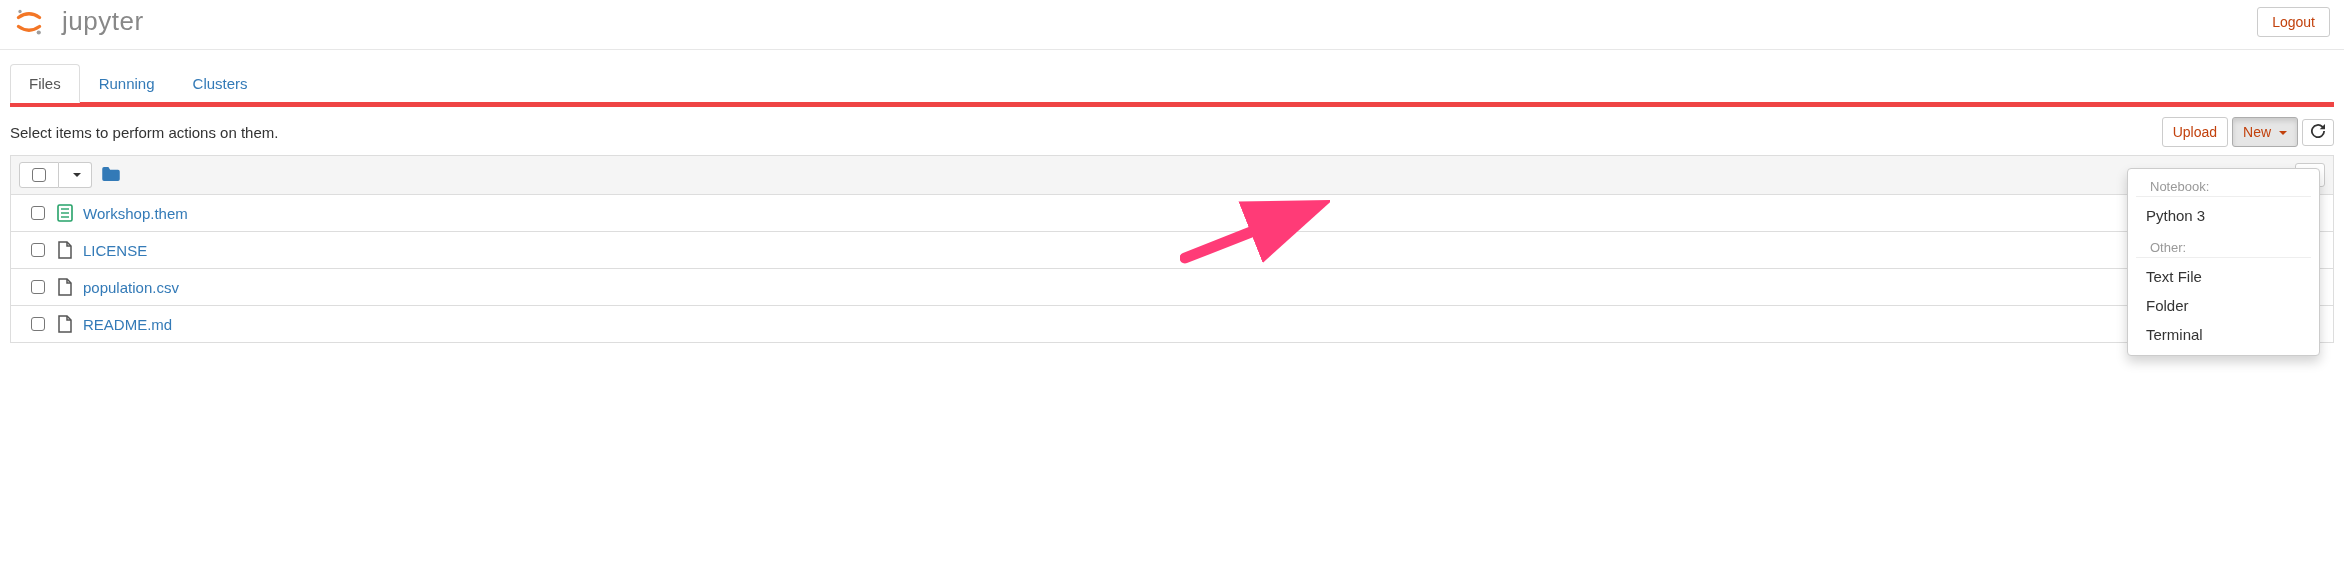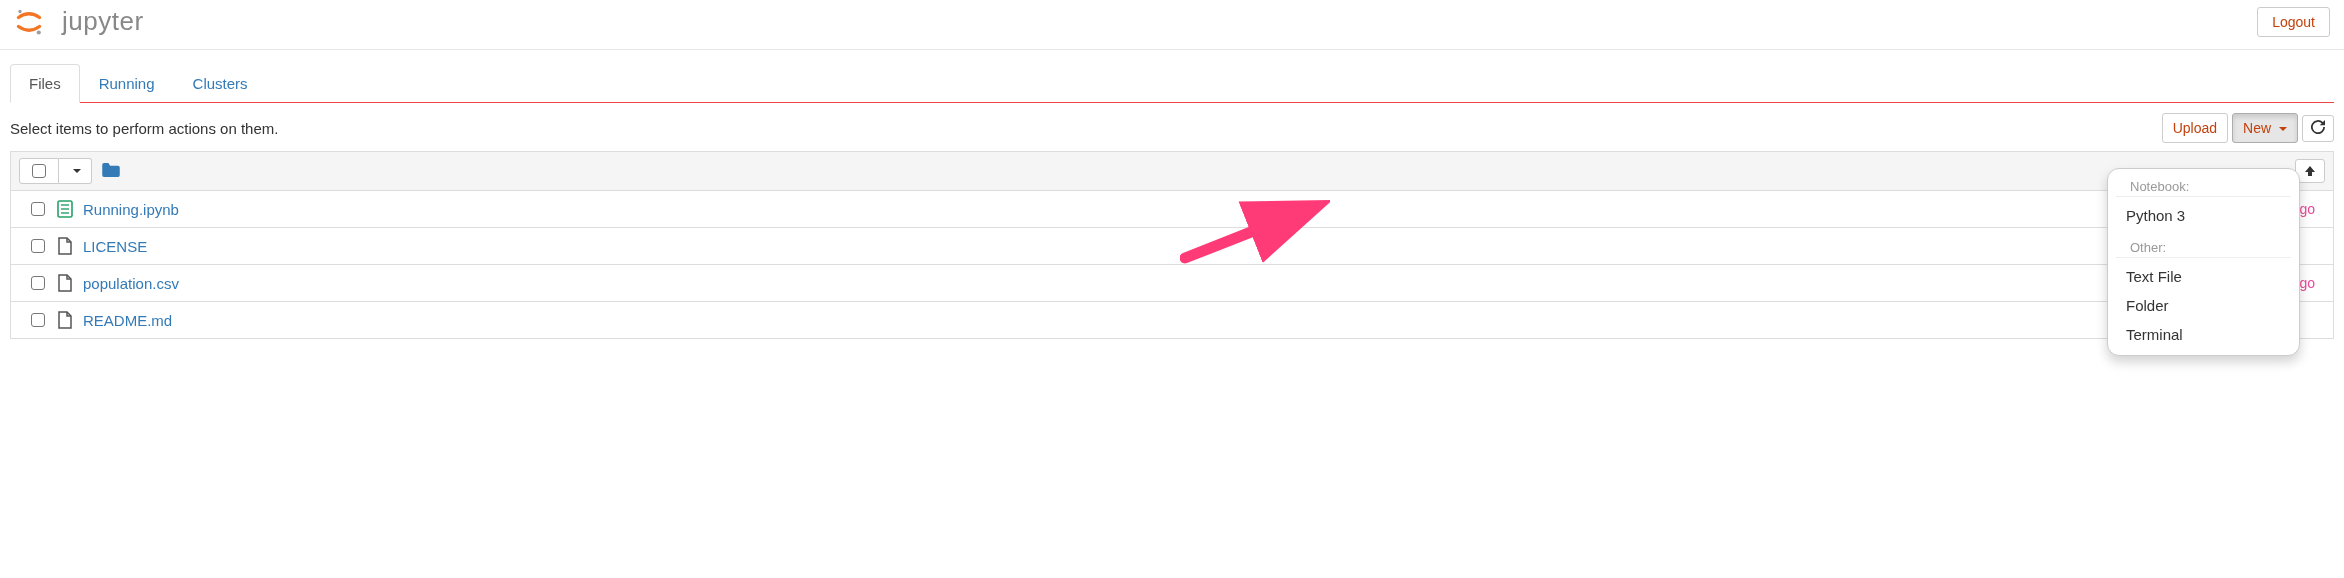--- a/index.html
+++ b/index.html
@@ -23,21 +23,21 @@
     }
     .btn-pressed {
       background: #e6e6e6;
       border-color: #adadad;
       box-shadow: inset 0 3px 5px rgba(0,0,0,.125);
     }
     .btn-sm { padding: 6px 10px; text-align: right; }
     .btn-xs { padding: 4px 8px; }
 
     .tabs-row { padding: 0 10px; margin-top: 14px; }
-    .tabs { display: flex; border-bottom: 1px solid #ef4444; }
+    .tabs { display: flex; border-bottom: 5px solid #ef4444; }
     .tab {
       padding: 10px 18px;
       font-size: 15px;
       color: #337ab7;
       cursor: pointer;
       border: 1px solid transparent;
       border-radius: 4px 4px 0 0;
       margin-bottom: -1px;
     }
     .tab.active {
@@ -101,25 +101,25 @@
       padding: 9px 12px;
       background: #fff;
     }
     .file-row .cbox-wrap { width: 30px; display: flex; justify-content: center; }
     .file-row .icon-wrap { width: 24px; display: flex; justify-content: center; }
     .file-row .name { color: #337ab7; font-size: 15px; margin-left: 6px; cursor: pointer; }
     .file-row .date { margin-left: auto; font-size: 14px; color: #ec4899; padding-right: 6px; }
 
     .dropdown {
       position: absolute;
-      top: 168px; right: 44px;
+      top: 168px; right: 24px;
       width: 193px;
       background: #fff;
       border: 1px solid #ccc;
-      border-radius: 12px;
+      border-radius: 4px;
       box-shadow: 0 6px 12px rgba(0,0,0,.175);
       padding: 6px 0;
       z-index: 10;
     }
     .dropdown-header {
       color: #999; font-size: 13px;
       padding: 4px 14px 2px 14px;
       border-bottom: 1px solid #eee;
       margin: 0 8px 4px 8px;
     }
@@ -202,21 +202,21 @@
         <span class="cbox"></span>
       </div>
     <div class="icon-wrap">
       <svg width="16" height="18" viewBox="0 0 16 18">
         <rect x="1" y="1" width="14" height="16" rx="1.5" fill="none" stroke="#26a269" stroke-width="1.6"></rect>
         <line x1="4" y1="5" x2="12" y2="5" stroke="#26a269" stroke-width="1.4"></line>
         <line x1="4" y1="9" x2="12" y2="9" stroke="#26a269" stroke-width="1.4"></line>
         <line x1="4" y1="13" x2="12" y2="13" stroke="#26a269" stroke-width="1.4"></line>
       </svg>
     </div>
-    <a class="name">Running.ipynb</a>
+    <a class="name">Workshop.them</a>
     <span class="date">go</span>
   </div>
 
   <div class="file-row">
     <div class="cbox-wrap">
         <span class="cbox"></span>
       </div>
     <div class="icon-wrap">
       <svg width="14" height="18" viewBox="0 0 14 18">
         <path d="M1 1 H9 L13 5 V17 H1 Z" fill="none" stroke="#555" stroke-width="1.5"></path>

